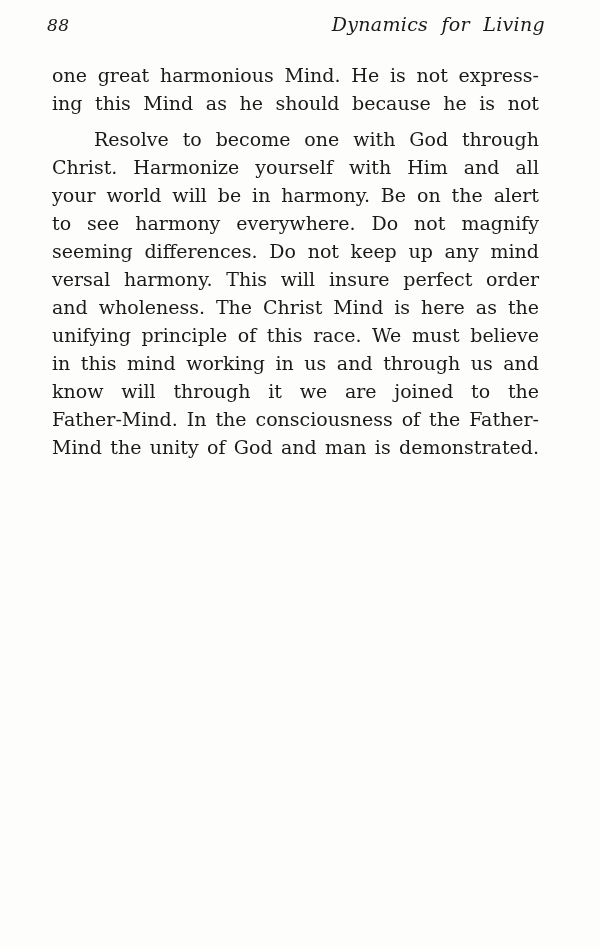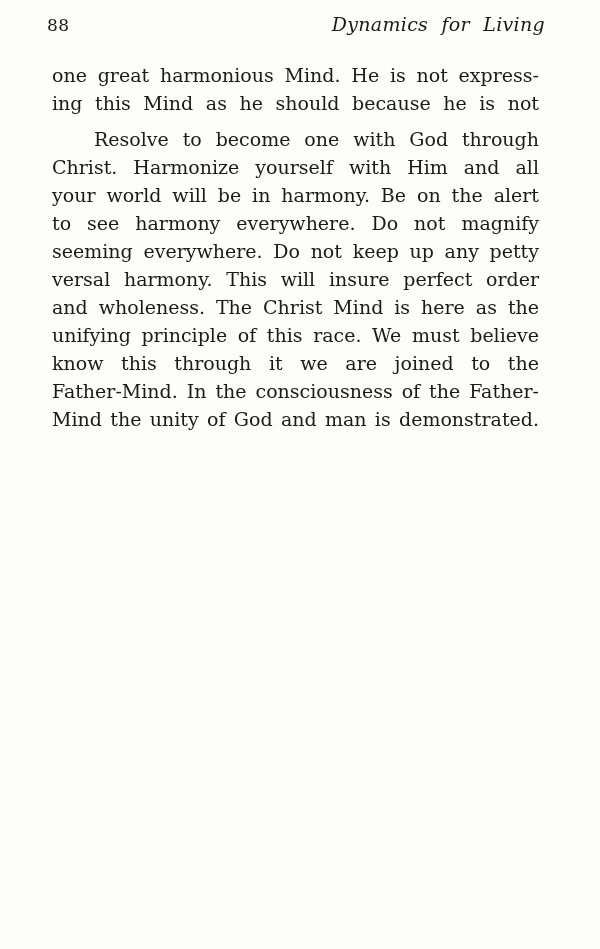--- a/index.html
+++ b/index.html
@@ -20,20 +20,21 @@
   .running-head {
     display: flex;
     justify-content: space-between;
     align-items: baseline;
     padding: 12px 55px 0 47px;
   }
   .folio {
     font-size: 17px;
     line-height: 22px;
     letter-spacing: 0.5px;
+    font-style: italic;
   }
   .running-title {
     font-style: italic;
     font-size: 19px;
     line-height: 24px;
     word-spacing: 7px;
     letter-spacing: 0.3px;
   }
   .body-text {
     margin-top: 25px;
@@ -69,22 +70,23 @@
   <div class="body-text">
       <div class="paragraph">
         <div class="line justified">one great harmonious Mind. He is not express-</div>
         <div class="line justified">ing this Mind as he should because he is not</div>
       </div>
       <div class="paragraph">
         <div class="line justified indent">Resolve to become one with God through</div>
         <div class="line justified">Christ. Harmonize yourself with Him and all</div>
         <div class="line justified">your world will be in harmony. Be on the alert</div>
         <div class="line justified">to see harmony everywhere. Do not magnify</div>
-        <div class="line justified">seeming everywhere. Do not keep up any petty</div>
+        <div class="line justified">seeming differences. Do not keep up any mind</div>
         <div class="line justified">versal harmony. This will insure perfect order</div>
         <div class="line justified">and wholeness. The Christ Mind is here as the</div>
         <div class="line justified">unifying principle of this race. We must believe</div>
-        <div class="line justified">know this through it we are joined to the</div>
+        <div class="line justified">in this mind working in us and through us and</div>
+        <div class="line justified">know will through it we are joined to the</div>
         <div class="line justified">Father-Mind. In the consciousness of the Father-</div>
         <div class="line justified">Mind the unity of God and man is demonstrated.</div>
       </div>
     </div>
 </div>
 
 </body></html>

